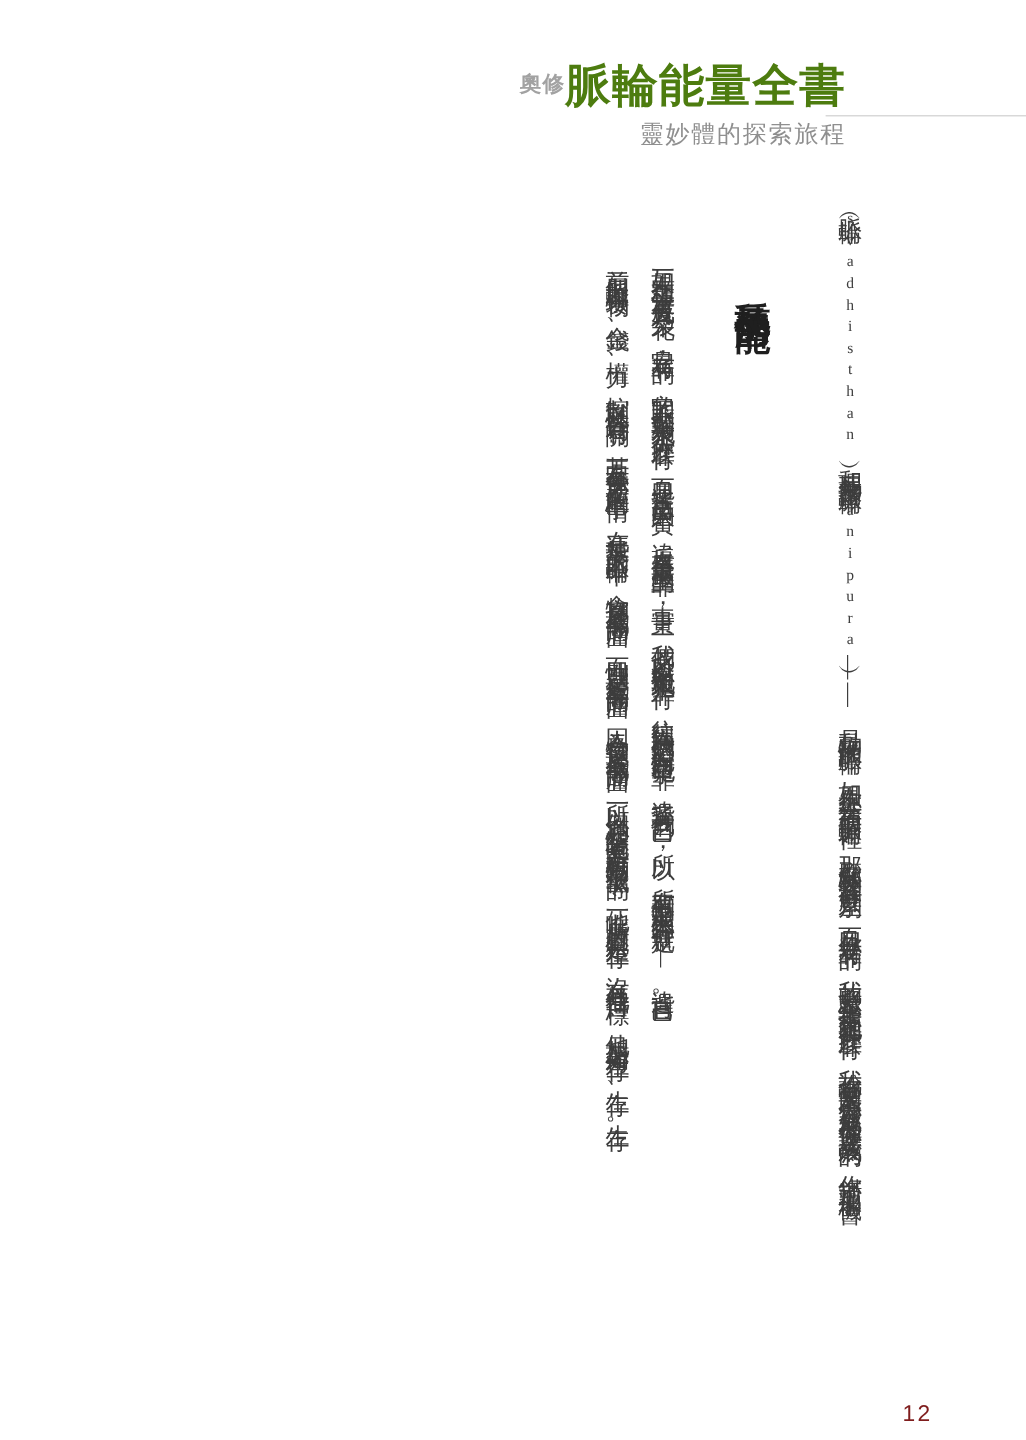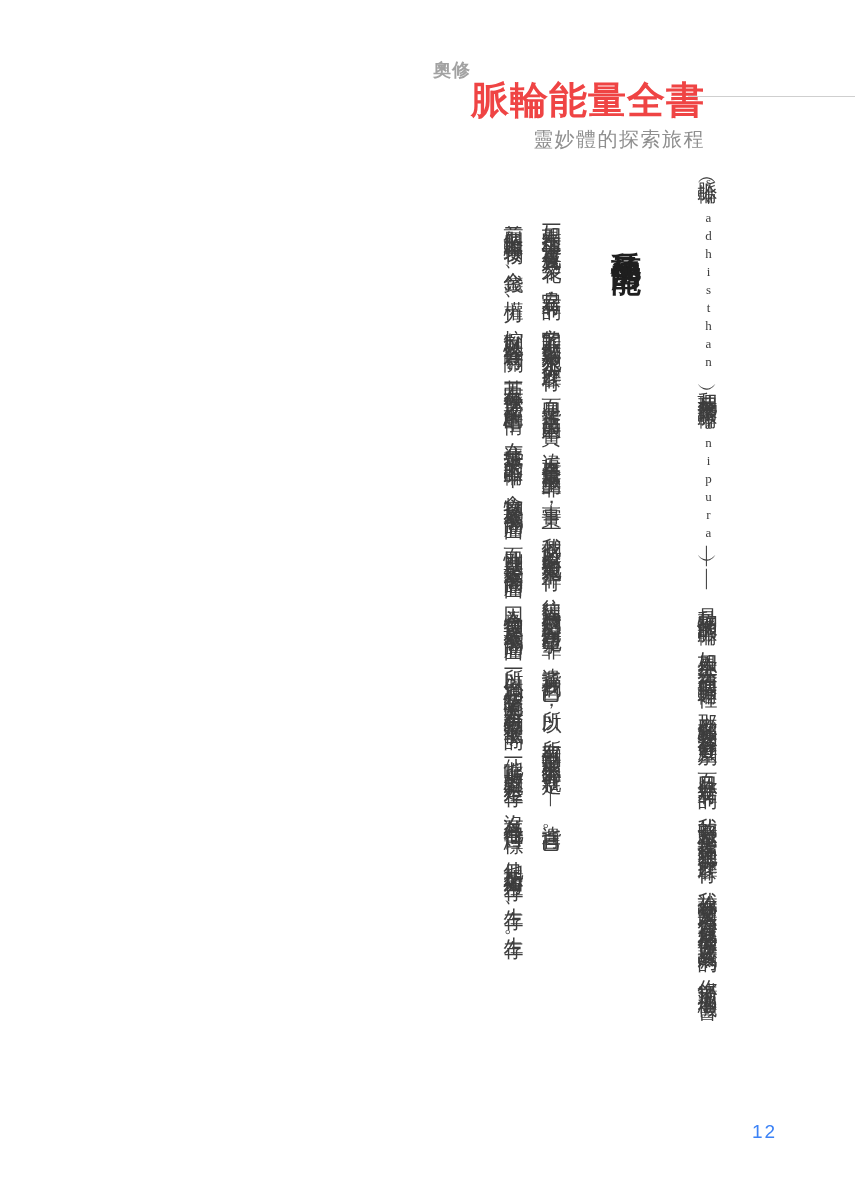--- a/index.html
+++ b/index.html
@@ -42,22 +42,21 @@
     font-weight: bold;
     letter-spacing: 1px;
     margin-top: 8px;
     color: #a2a2a2;
   }
   .main-title {
     font-size: 38px;
     font-weight: bold;
     letter-spacing: 1px;
     line-height: 1.2;
-    color: #ef4444;
-    margin-top: 28px;
+    color: #4d7c0f;
   }
   .subtitle {
     font-size: 20px;
     letter-spacing: 1.5px;
     margin-top: 2px;
     color: #8f8f8f;
   }
 
   
   .vbody {
@@ -89,26 +88,26 @@
     letter-spacing: 3px;
     line-height: 42px;
     color: #1f1f1f;
     margin: 0 42px 0 34px;
     padding-top: 64px;
   }
 
   
   .page-number {
     position: absolute;
-    top: 1121px;
+    top: 1168px;
     left: 752px;
     font-family: "Liberation Sans", "DejaVu Sans", sans-serif;
     font-size: 19px;
     letter-spacing: 2px;
-    color: #3b82f6;
+    color: #7f1d1d;
   }
 </style>
 </head>
 <body>
 
 <div class="page">
 
   <header>
     <div class="hline"></div>
     <div class="title-block">

